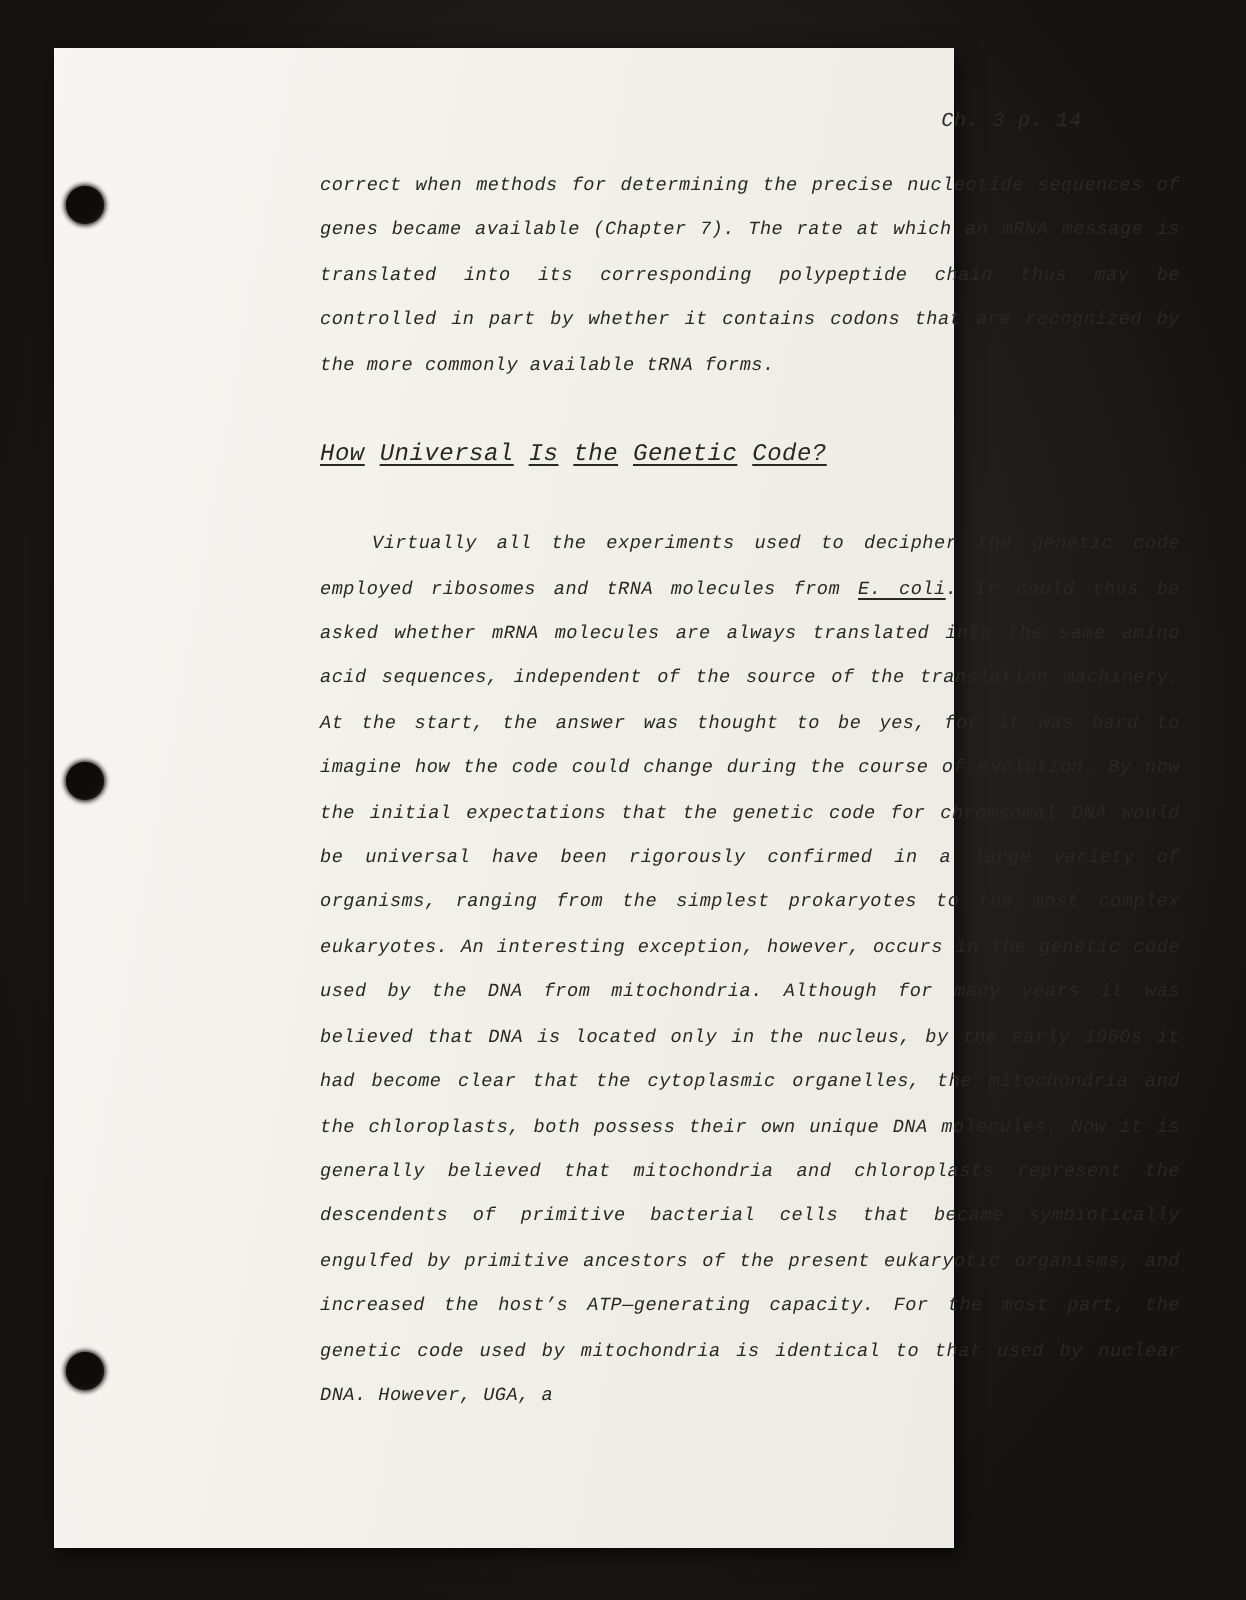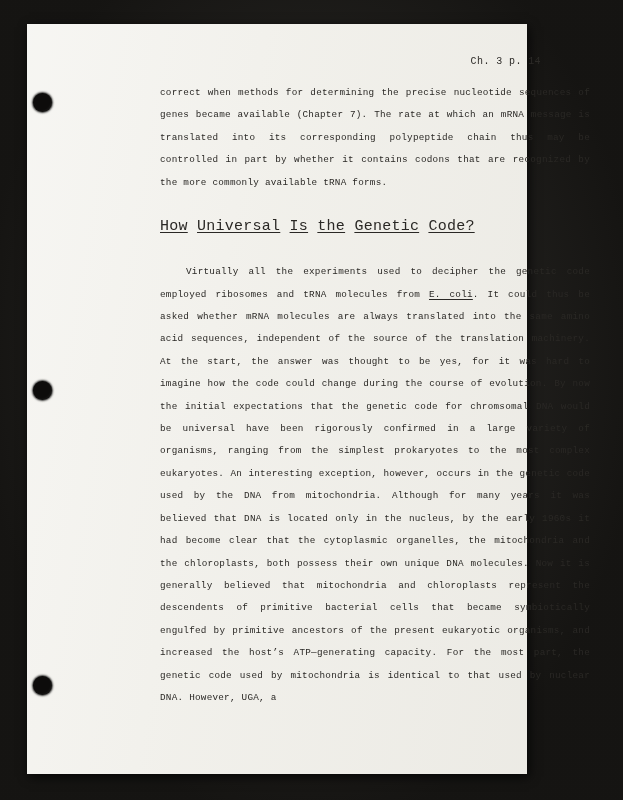--- a/index.html
+++ b/index.html
@@ -25,24 +25,25 @@
     position: absolute;
     inset: 0;
     background:
       radial-gradient(ellipse at 50% 45%, rgba(60,58,54,0.55) 0%, rgba(20,19,17,0.9) 75%);
     pointer-events: none;
   }
   #page {
     position: absolute;
     left: 27px;
     top: 24px;
-    width: 500px;
+    width: 450px;
     height: 750px;
     background: #f2f1ec;
     box-shadow: 2px 3px 10px rgba(0,0,0,0.75);
+    font-style: italic;
   }
   
   #page::after {
     content: "";
     position: absolute;
     inset: 0;
     background:
       linear-gradient(100deg, rgba(255,255,255,0.35) 0%, rgba(235,233,226,0.12) 45%, rgba(215,212,203,0.22) 100%);
     pointer-events: none;
   }
@@ -93,21 +94,21 @@
     text-align: justify;
   }
   .para.indented {
     text-indent: 26px;
   }
   .spacer-line {
     height: 22.4px;
   }
   .section-heading {
     margin: 0;
-    font-size: 15px;
+    font-size: 12px;
     font-weight: normal;
     letter-spacing: 0.25px;
     color: #2a2825;
     line-height: 22.4px;
     white-space: pre;
   }
   .section-heading .w {
     text-decoration: underline;
     text-underline-offset: 2px;
   }

